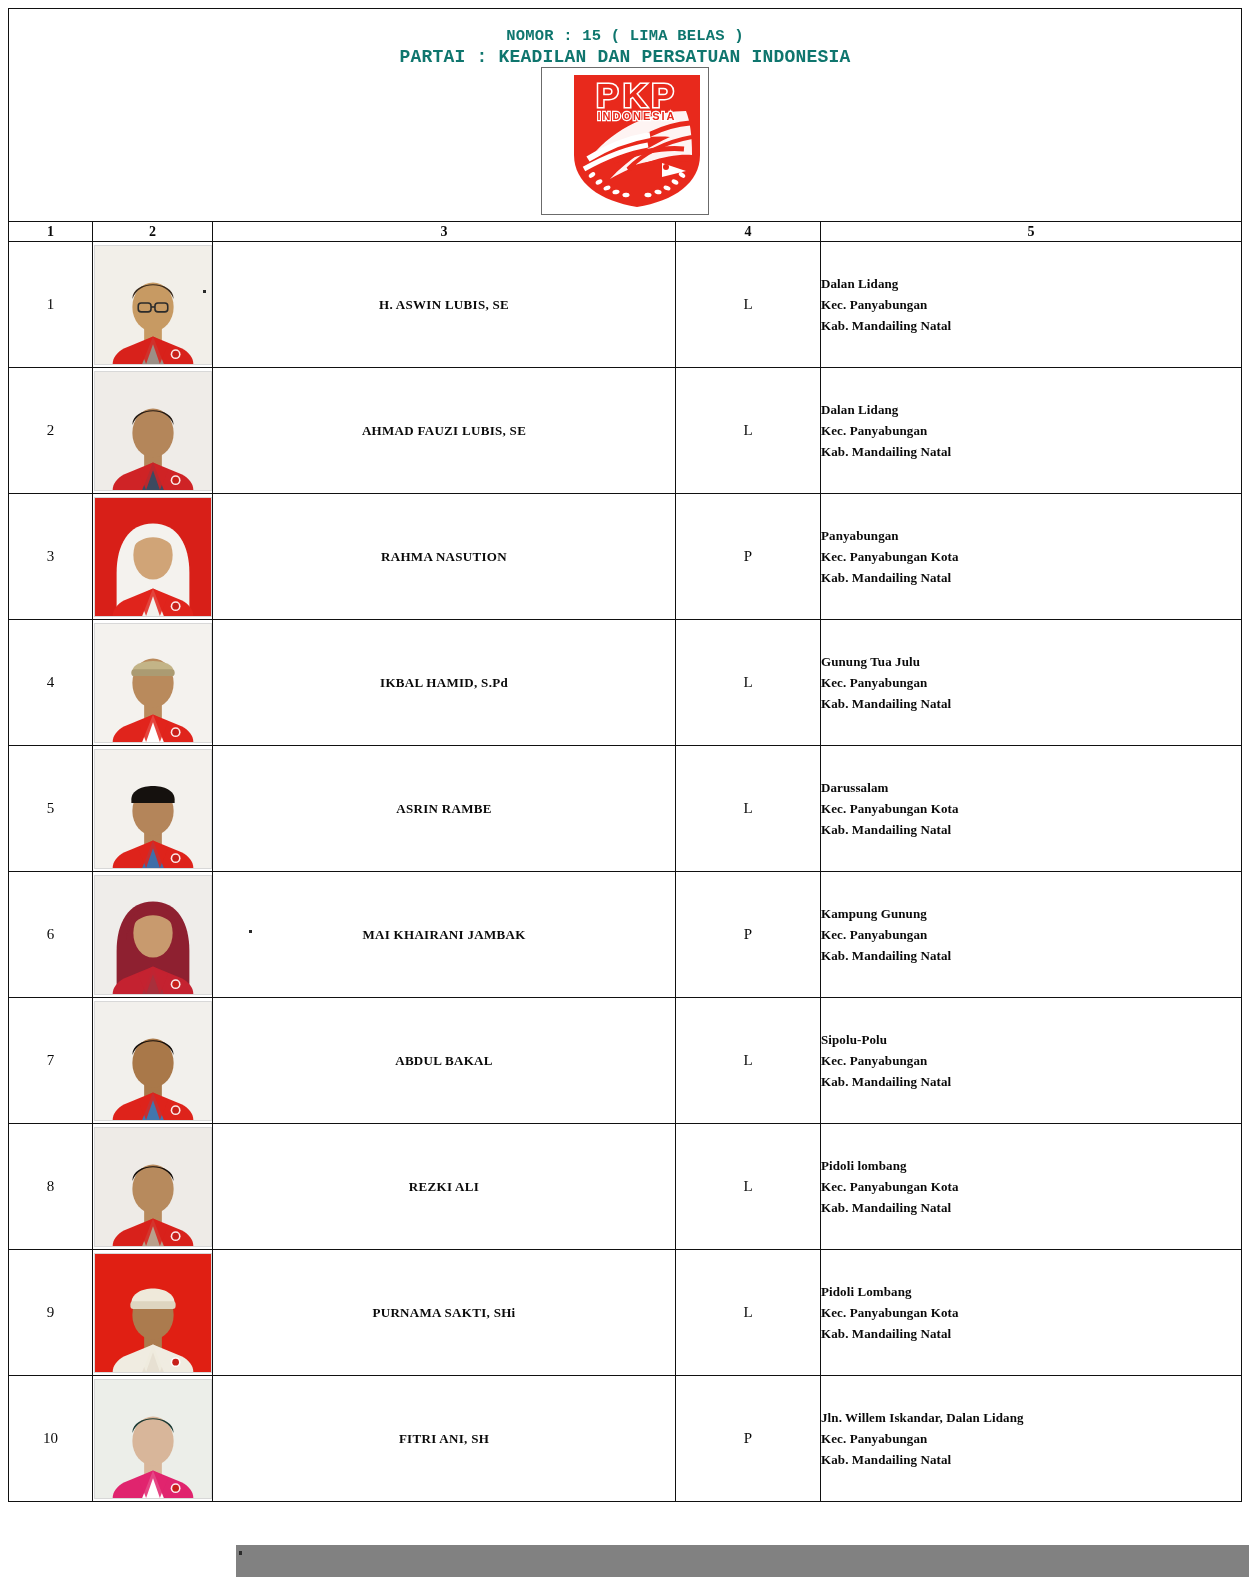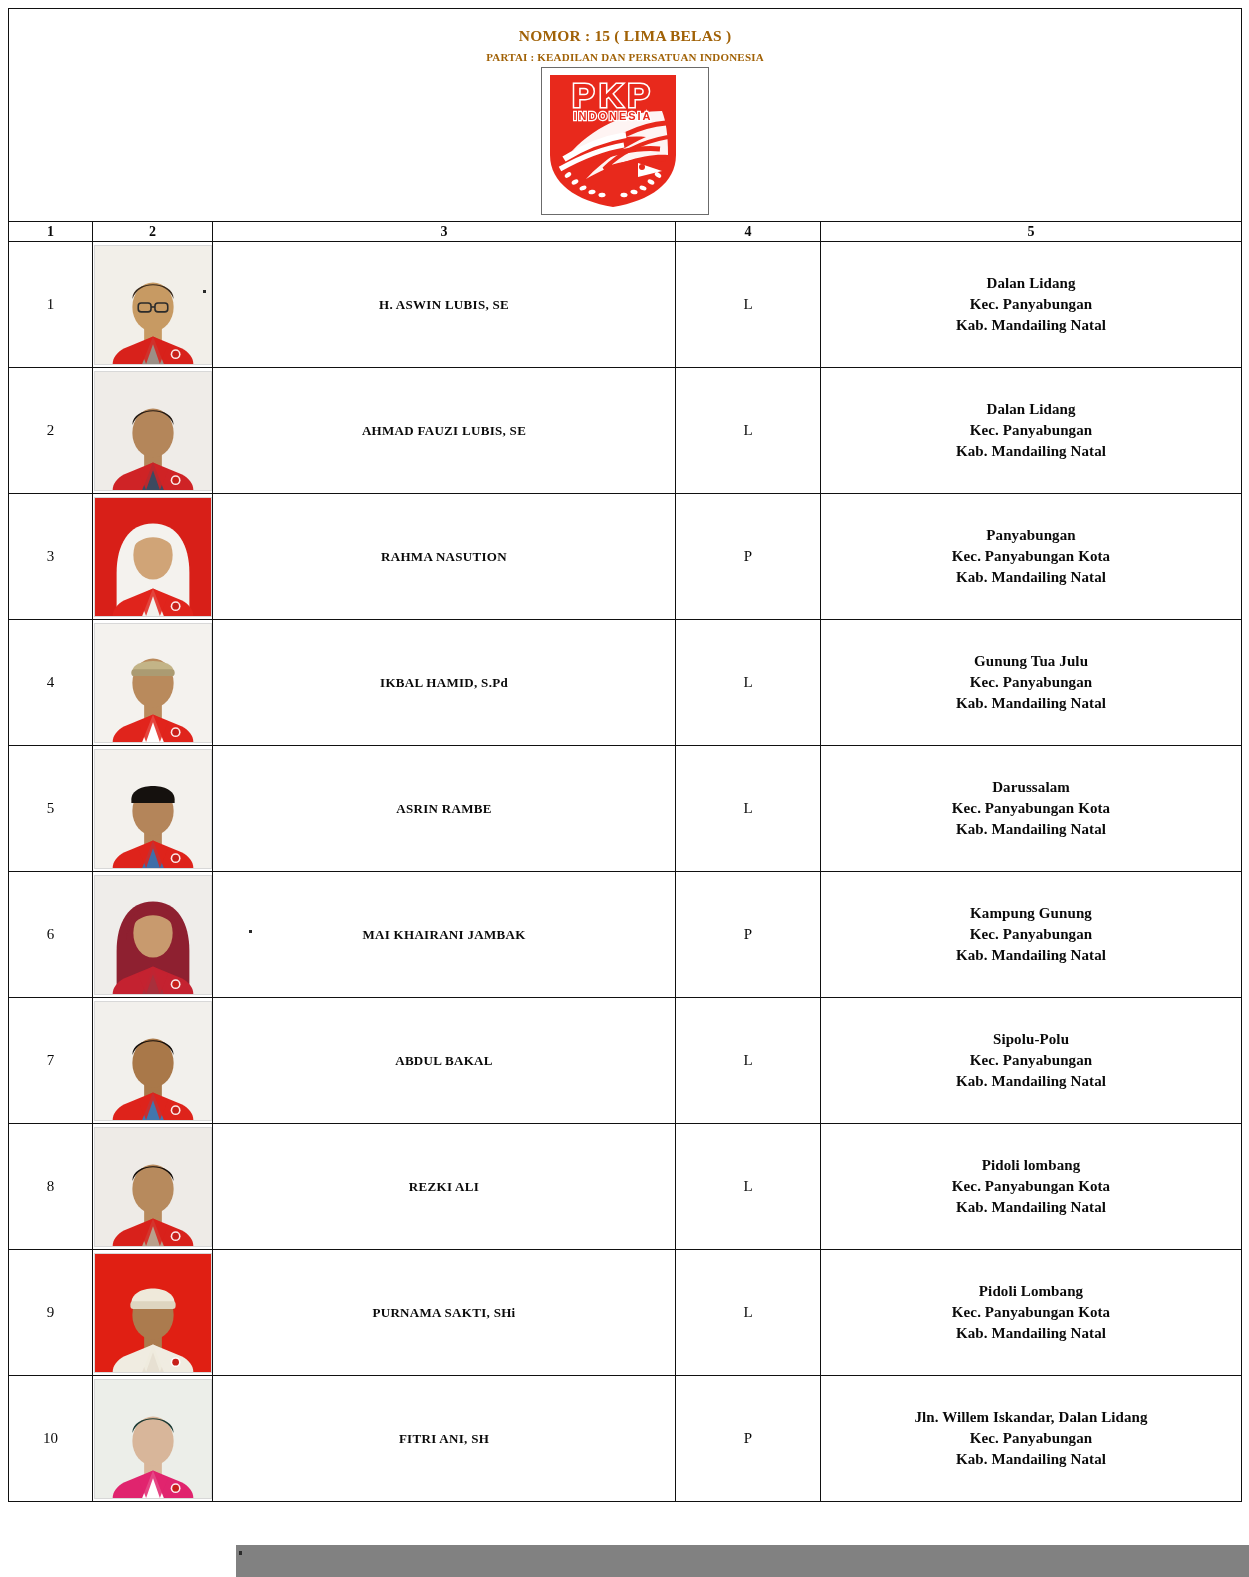--- a/index.html
+++ b/index.html
@@ -27,37 +27,37 @@
     vertical-align:middle;
   }
 
   
   .masthead-cell{height:212px;text-align:center;vertical-align:top;}
   .masthead{
     padding-top:11px;
     display:flex;flex-direction:column;align-items:center;
   }
   .mast-line{
-    font-family:Liberation Serif, serif;
+    font-family:Liberation Mono, monospace;
     font-weight:bold;
     font-size:15.5px;
     letter-spacing:.2px;
     line-height:20px;
-    color:#a16207;
-  }
-  .mast-line.l2{font-size:11px;margin-top:1px;}
+    color:#0f766e;
+  }
+  .mast-line.l2{font-size:18px;margin-top:1px;}
 
   
   .logo-frame{
     margin-top:0;
     width:168px;height:148px;
     background:#ffffff;
     border:1.5px solid #6b6b6b;
     box-sizing:border-box;
-    display:flex;align-items:center;justify-content:flex-start;
+    display:flex;align-items:center;justify-content:flex-end;
     overflow:hidden;
   }
   .logo-svg{display:block;}
 
   
   .colhead td{
     text-align:center;
     font-weight:bold;
     font-size:14.5px;
     line-height:19px;
@@ -73,21 +73,21 @@
     line-height:17px;
   }
 
   
   .data-row td{height:125px;}
   .c-no{text-align:center;font-size:15px;font-weight:normal;}
   .c-photo{text-align:center;padding:0;}
   .c-name{text-align:center;font-size:13px;font-weight:bold;letter-spacing:.3px;}
   .c-sex{text-align:center;font-size:15px;}
   .c-addr{
-    text-align:center;font-size:15px;font-weight:bold;
+    text-align:left;font-size:13px;font-weight:bold;
     line-height:21px;letter-spacing:.1px;
   }
   .addr-l{display:block;}
 
   
   .photo-wrap{
     width:118px;height:120px;
     margin:0 auto;
     position:relative;
     overflow:hidden;

